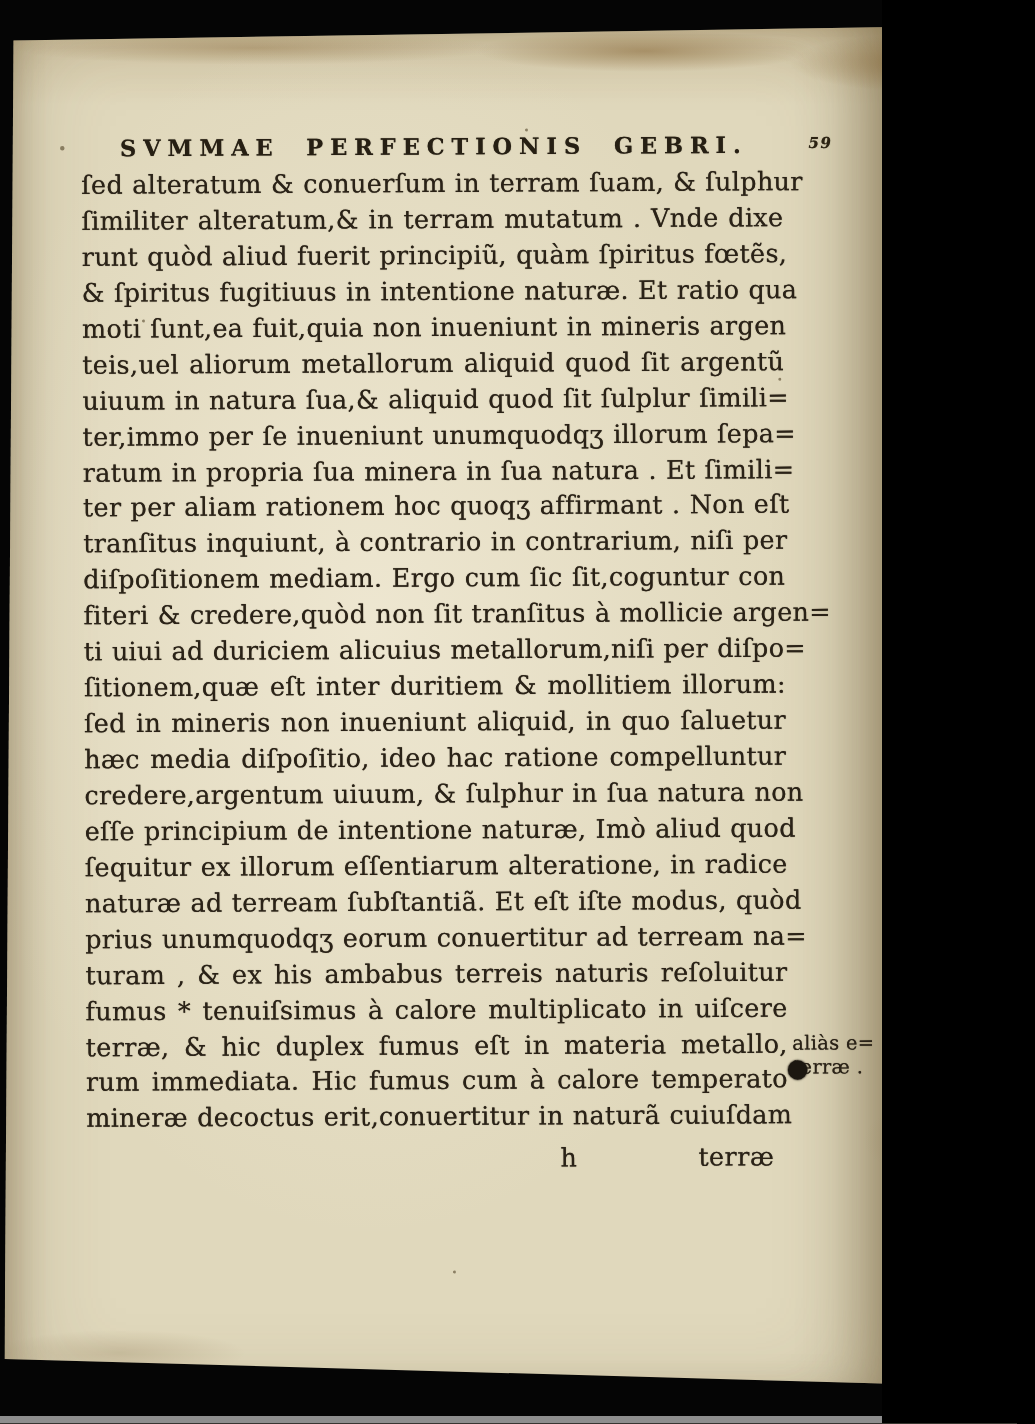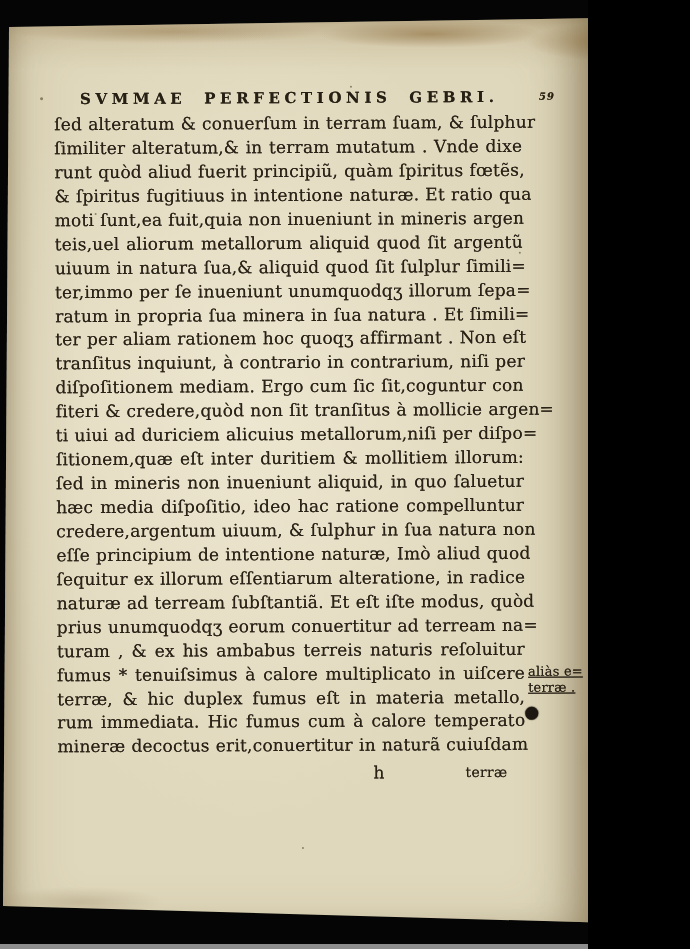--- a/index.html
+++ b/index.html
@@ -68,39 +68,38 @@
     font-size: 17px;
     letter-spacing: .2px; word-spacing: .5px;
   }
   .body-lines .line {
     height: 23.95px; line-height: 23.95px;
     text-align: justify; text-align-last: justify;
     white-space: nowrap; overflow: visible;
   }
   
   .margin-note {
-    position: absolute; left: 527px; top: 665px; width: 74px;
+    position: absolute; left: 527px; top: 690px; width: 74px;
     font-size: 13px; line-height: 15.5px;
     letter-spacing: .2px;
-    text-decoration: underline;
   }
   .ink-dot {
     position: absolute; left: 524px; top: 708px;
     width: 13px; height: 13px; border-radius: 50%;
     background: #1c1710;
     box-shadow: 0 0 1px 0.5px rgba(28,23,16,.6);
   }
   
   .signature {
     position: absolute; left: 372px; top: 762px;
     font-size: 17px; line-height: 22px;
   }
   .catchword {
     position: absolute; left: 464px; top: 762px;
-    font-size: 14px; line-height: 22px; letter-spacing: .3px;
+    font-size: 17px; line-height: 22px; letter-spacing: .3px;
   }
   
   .speck {
     position: absolute; border-radius: 50%;
     background: rgba(70,54,28,.55);
   }
   .scanner-strip {
     position: absolute; left: 0; right: 0; bottom: 0; height: 5px;
     background: var(--scanner-strip, #8e8e8e);
   }

